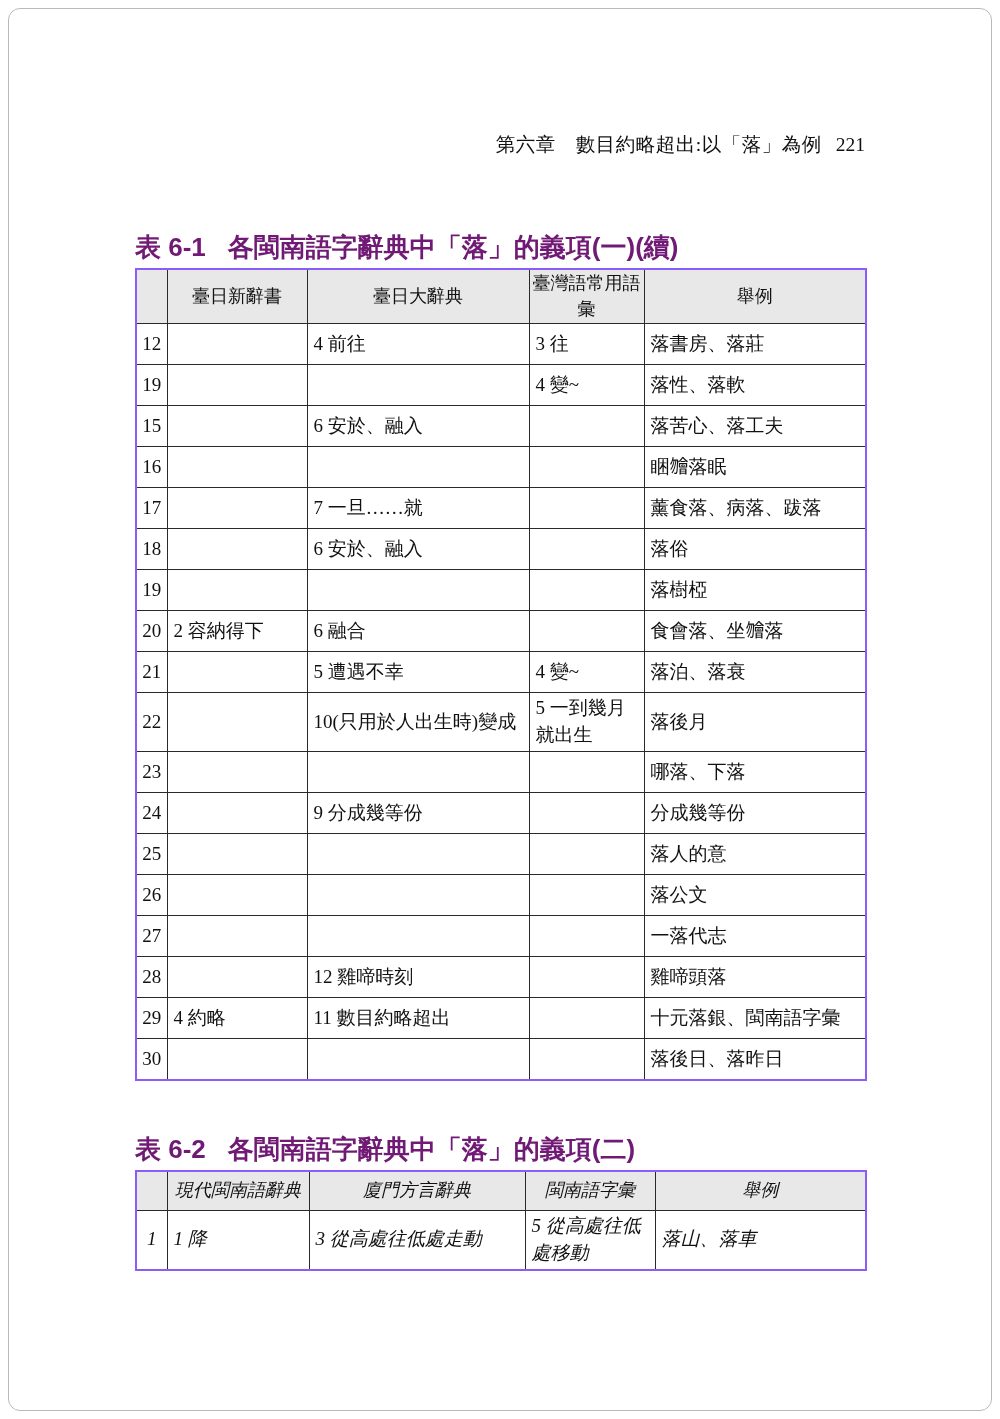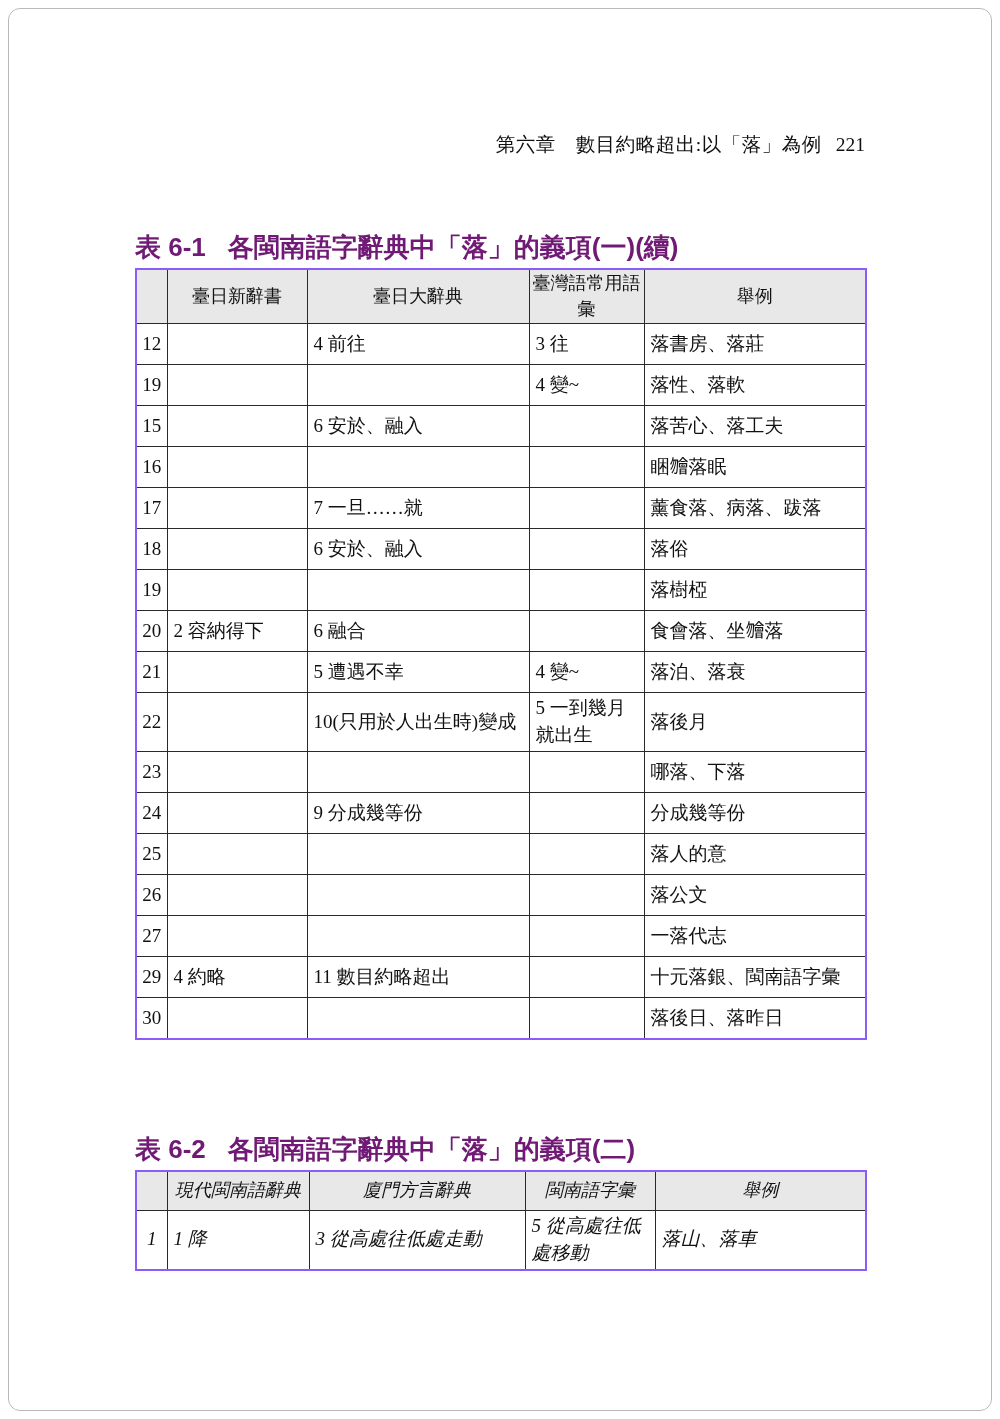--- a/index.html
+++ b/index.html
@@ -191,20 +191,27 @@
           <td>落公文</td>
         </tr>
         <tr>
           <td class="rownum">27</td>
           <td></td>
           <td></td>
           <td></td>
           <td>一落代志</td>
         </tr>
         <tr>
+          <td class="rownum">28</td>
+          <td></td>
+          <td>12 雞啼時刻</td>
+          <td></td>
+          <td>雞啼頭落</td>
+        </tr>
+        <tr>
           <td class="rownum">29</td>
           <td>4 約略</td>
           <td>11 數目約略超出</td>
           <td></td>
           <td>十元落銀、閩南語字彙</td>
         </tr>
         <tr>
           <td class="rownum">30</td>
           <td></td>
           <td></td>

